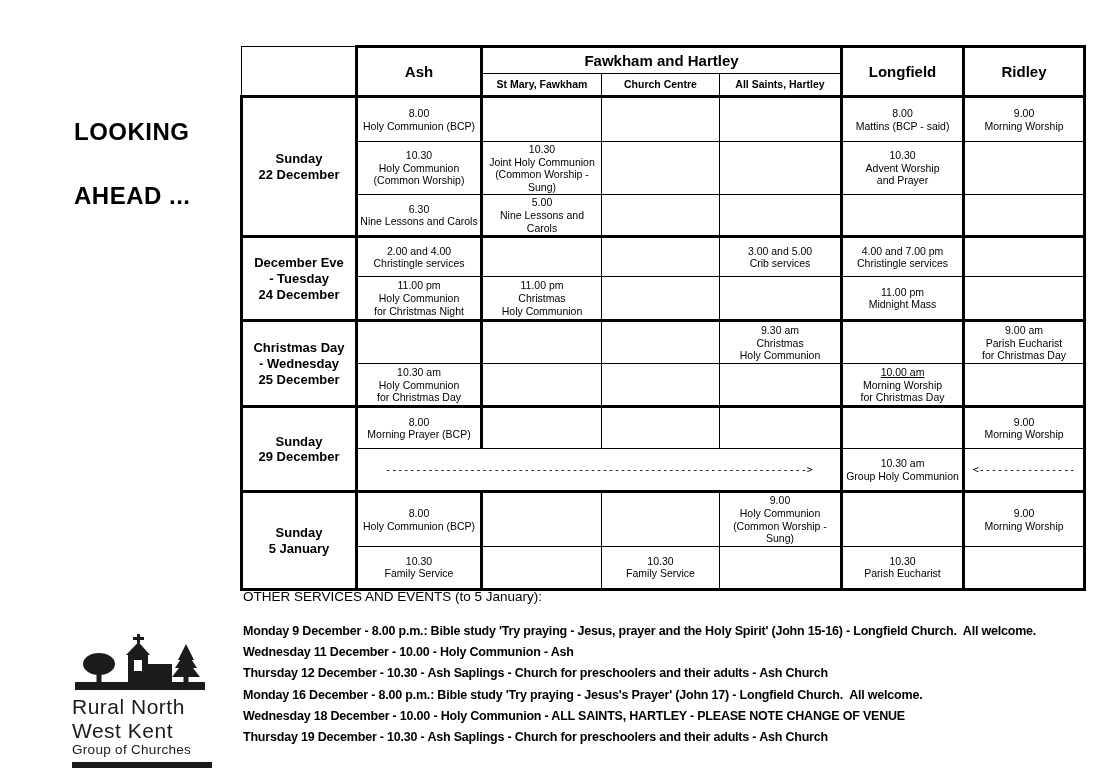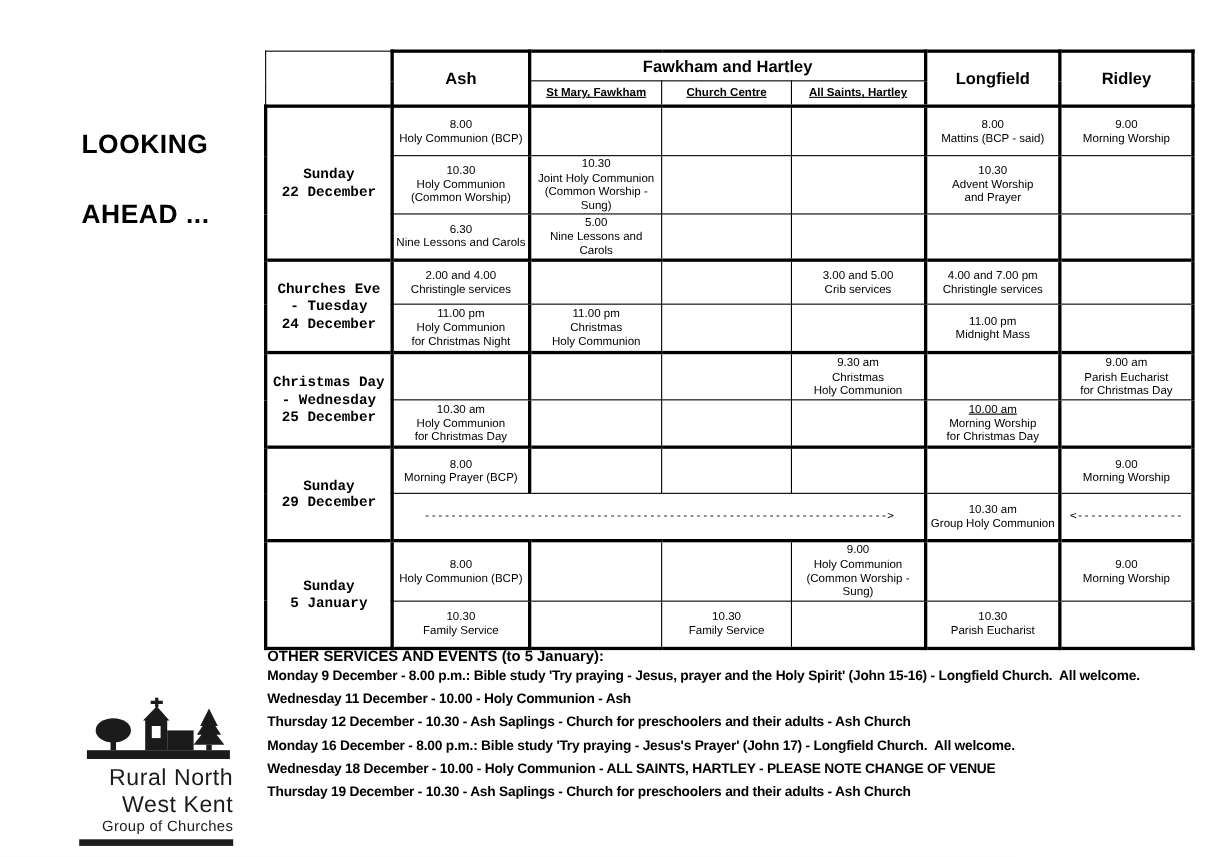--- a/index.html
+++ b/index.html
@@ -20,32 +20,32 @@
   table.sched td {
     border:1px solid #000; text-align:center; vertical-align:middle;
     padding:1px 2px; line-height:1.2; overflow:hidden;
   }
   td.nob { border:none; }
   .ht { border-top:3px solid #000 !important; }
   .hb { border-bottom:3px solid #000 !important; }
   .hl { border-left:3px solid #000 !important;margin-top:16px; }
   .vr { border-right:3px solid #000 !important; }
   .colhead { font-weight:bold; font-size:15px; }
-  .subhead { font-weight:bold; font-size:10.5px;text-decoration:underline; }
-  .datecell { font-weight:bold; font-size:13px; line-height:1.6;font-family:Liberation Mono, monospace; }
+  .subhead { font-weight:bold; font-size:10.5px; }
+  .datecell { font-weight:bold; font-size:13px; line-height:1.6; }
   .ul { font-weight:normal; text-decoration:underline; }
   .arrow { font-family:"DejaVu Sans Mono", monospace; font-size:10px; white-space:nowrap; text-align:center; }
 
   
   .other { position:absolute; left:243px; top:589px; width:858px; }
-  .other-head { font-weight:bold; font-size:13.5px; }
+  .other-head { font-weight:normal; font-size:13.5px; margin-bottom:17px; }
   .event { font-weight:bold; font-size:12.5px; letter-spacing:-0.2px; line-height:21.2px; white-space:pre-wrap; }
 
   
-  .logo { position:absolute; left:72px; top:634px; width:140px; text-align:right; color:#1b1b1b; }
+  .logo { position:absolute; left:72px; top:634px; width:140px; text-align:left; color:#1b1b1b; }
   .lg1 { font-size:21px; line-height:1.12; letter-spacing:0.5px; }
   .lg3 { font-size:13.5px; line-height:1.25; letter-spacing:0.3px; }
   .lgbar { height:6px; background:#1b1b1b; margin-top:3px; }
 </style>
 </head>
 <body>
 
 <div class="sheet">
 
   <div class="title">
@@ -129,21 +129,21 @@
             <div>Nine Lessons and Carols</div>
       </td>
       <td></td>
       <td class="vr"></td>
       <td class="vr"></td>
       <td class="vr"></td>
     </tr>
 
     <tr style="height:40px">
       <td class="datecell hl vr ht" rowspan="2">
-        <div>Churches Eve</div>
+        <div>December Eve</div>
             <div>- Tuesday</div>
             <div>24 December</div>
       </td>
       <td class="vr ht">
         <div>2.00 and 4.00</div>
             <div>Christingle services</div>
       </td>
       <td class="ht"></td>
       <td class="ht"></td>
       <td class="vr ht">

